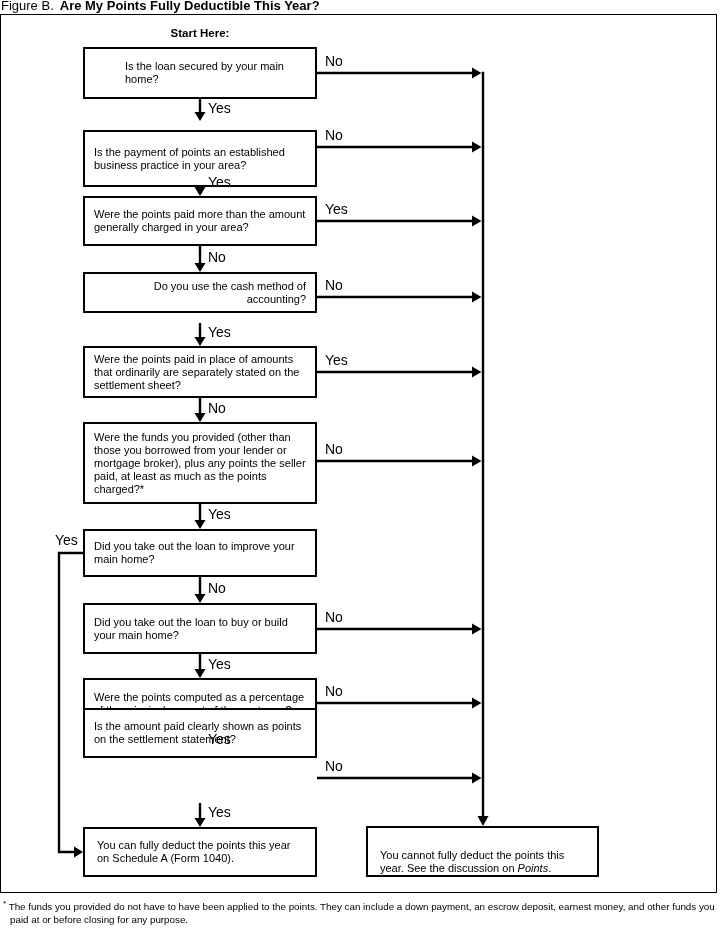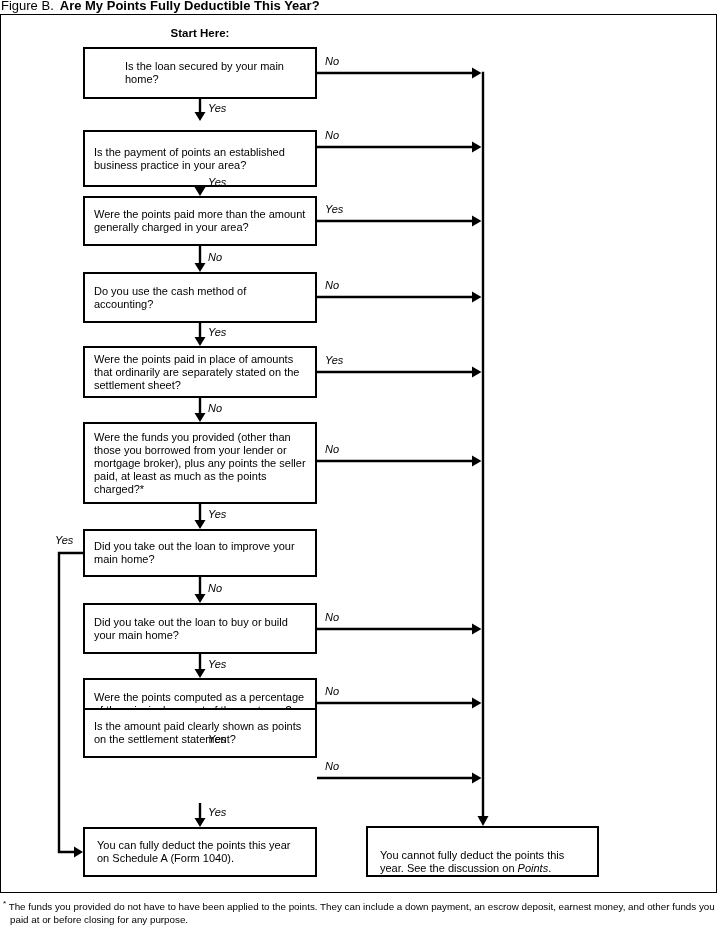--- a/index.html
+++ b/index.html
@@ -30,21 +30,21 @@
     display:flex;align-items:center;
     padding:0 9px;font-size:11px;line-height:13px;
   }
   .tbox{
     position:absolute;
     border:2.5px solid #000;box-sizing:border-box;background:#fff;
     display:flex;align-items:center;
     padding:0 12px;font-size:11px;line-height:13px;
   }
   .elabel{
-    position:absolute;font-style:italic;font-size:11px;line-height:13px;
+    position:absolute;font-size:14px;line-height:13px;
     white-space:nowrap;
   }
   svg.flow{position:absolute;left:0;top:0;pointer-events:none;}
   .footnote{
     position:absolute;left:3px;top:897px;width:712px;
     font-size:9.8px;line-height:13px;
     padding-left:7px;text-indent:-7px;
   }
   .footnote sup{font-size:8px;}
 </style>
@@ -114,21 +114,21 @@
 
   <div class="qbox" style="top:47px;height:52px;padding-left:40px;">
       <span>Is the loan secured by your main home?</span>
     </div>
   <div class="qbox" style="top:130px;height:57px;">
       <span>Is the payment of points an established business practice in your area?</span>
     </div>
   <div class="qbox" style="top:196px;height:50px;">
       <span>Were the points paid more than the amount generally charged in your area?</span>
     </div>
-  <div class="qbox" style="top:272px;height:51px;">
+  <div class="qbox" style="top:272px;height:41px;text-align:right;">
       <span>Do you use the cash method of accounting?</span>
     </div>
   <div class="qbox" style="top:346px;height:52px;">
       <span>Were the points paid in place of amounts that ordinarily are separately stated on the settlement sheet?</span>
     </div>
   <div class="qbox" style="top:422px;height:82px;">
       <span>Were the funds you provided (other than those you borrowed from your lender or mortgage broker), plus any points the seller paid, at least as much as the points charged?*</span>
     </div>
   <div class="qbox" style="top:529px;height:48px;">
       <span>Did you take out the loan to improve your main home?</span>

